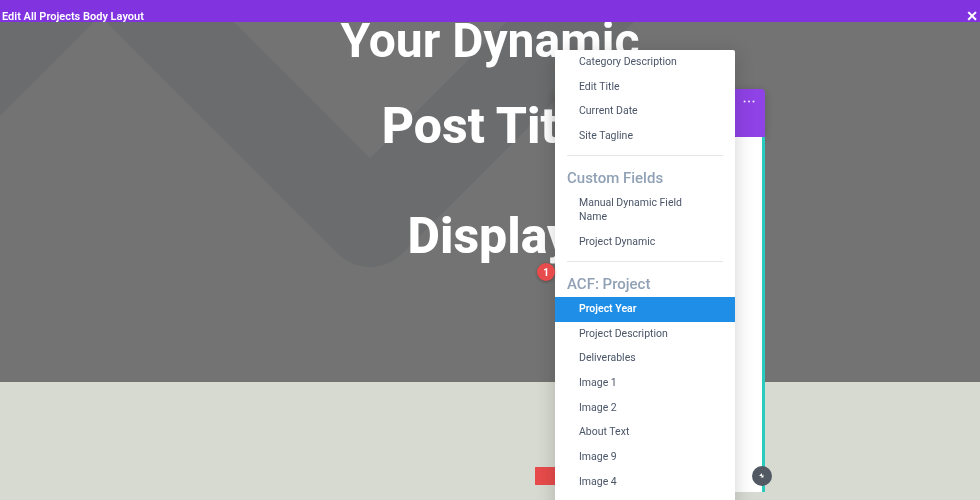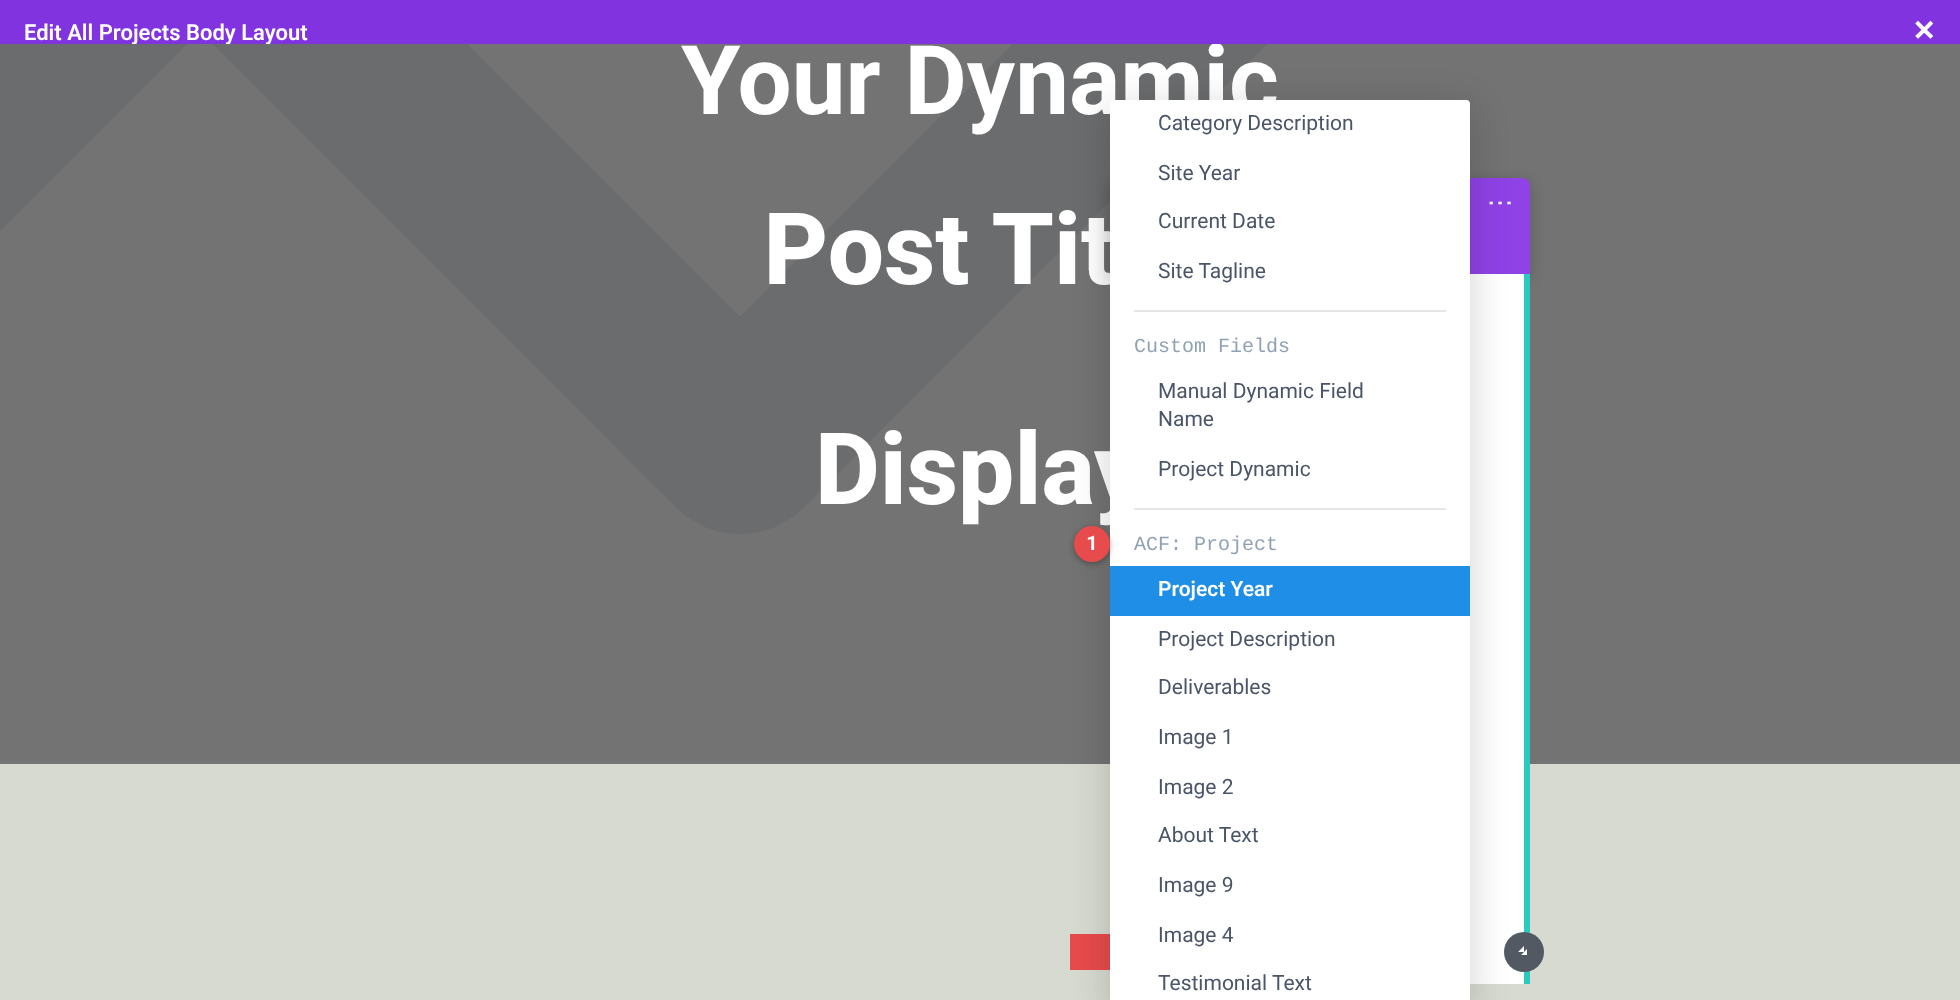--- a/index.html
+++ b/index.html
@@ -14,21 +14,21 @@
       overflow: hidden;
       position: relative;
     }
     .header-bar {
       background: #8133e0;
       color: white;
       height: 32px;
       display: flex;
       align-items: center;
       justify-content: space-between;
-      padding: 0 12px;
+      padding: 0 2px;
       font-size: 11px;
       font-weight: 600;
     }
     .close-btn {
       cursor: pointer;
       font-size: 14px;
       line-height: 1;
     }
     .canvas-area {
       position: absolute;
@@ -153,25 +153,24 @@
       cursor: pointer;
       line-height: 1.4;
     }
     .dropdown-item.selected {
       background: #1f8ee6;
       color: #ffffff;
       font-weight: 600;
     }
     .dropdown-section-label {
       padding: 7px 12px 4px;
-      font-size: 10px;
+      font-size: 15px;
       color: #90a1b5;
       margin-top: 6px;
       font-weight: 500;
-      font-family: Liberation Mono, monospace;
     }
     .dropdown-separator {
       height: 1px;
       background: #e6e6e6;
       margin: 6px 12px 0;
     }
     .annotation-badge {
       position: absolute;
       right: 425px;
       top: 241px;
@@ -239,21 +238,21 @@
 
   <div class="panel-behind">
     <span class="dots">⋮</span>
   </div>
   <div class="panel-body"></div>
   <div class="red-bar"></div>
 
   <div class="dropdown">
     <div id="dropdown-content">
         <div class="dropdown-item">Category Description</div>
-        <div class="dropdown-item">Site Year</div>
+        <div class="dropdown-item">Edit Title</div>
         <div class="dropdown-item">Current Date</div>
         <div class="dropdown-item">Site Tagline</div>
         <div class="dropdown-separator"></div>
         <div class="dropdown-section-label">Custom Fields</div>
         <div class="dropdown-item">Manual Dynamic Field Name</div>
         <div class="dropdown-item">Project Dynamic</div>
         <div class="dropdown-separator"></div>
         <div class="dropdown-section-label">ACF: Project</div>
         <div class="dropdown-item selected">Project Year</div>
         <div class="dropdown-item">Project Description</div>

